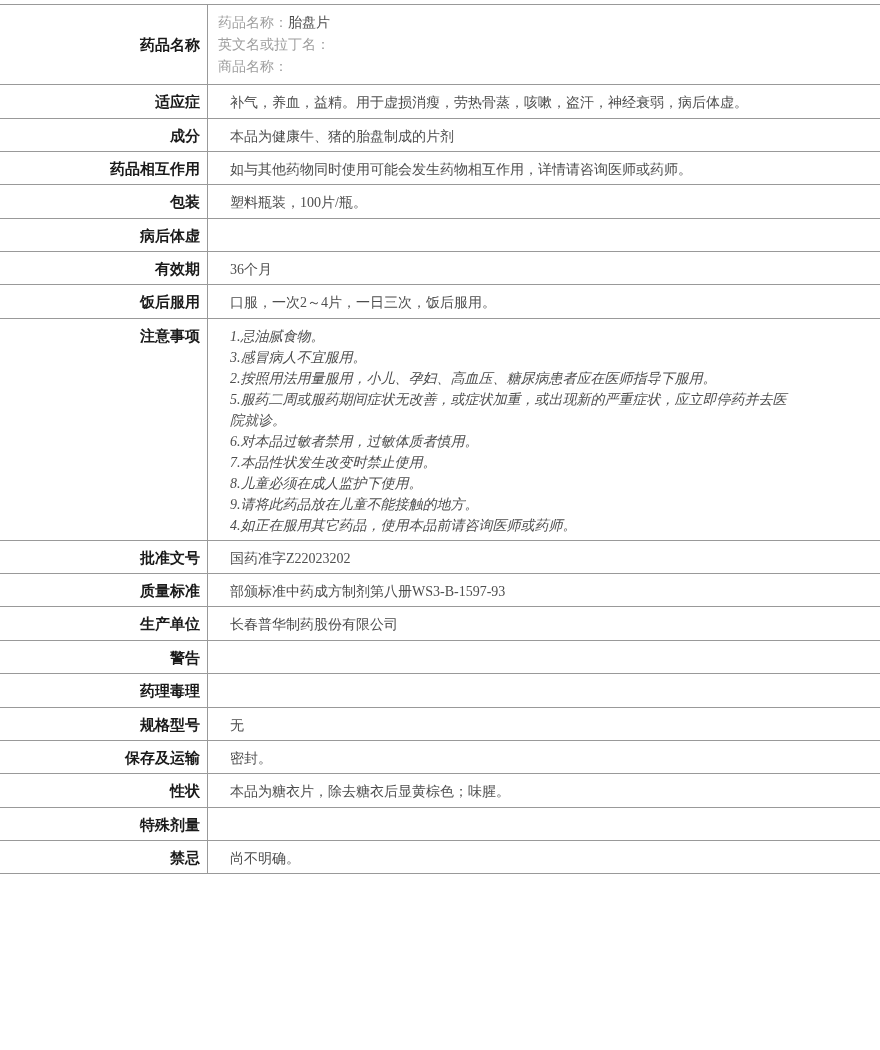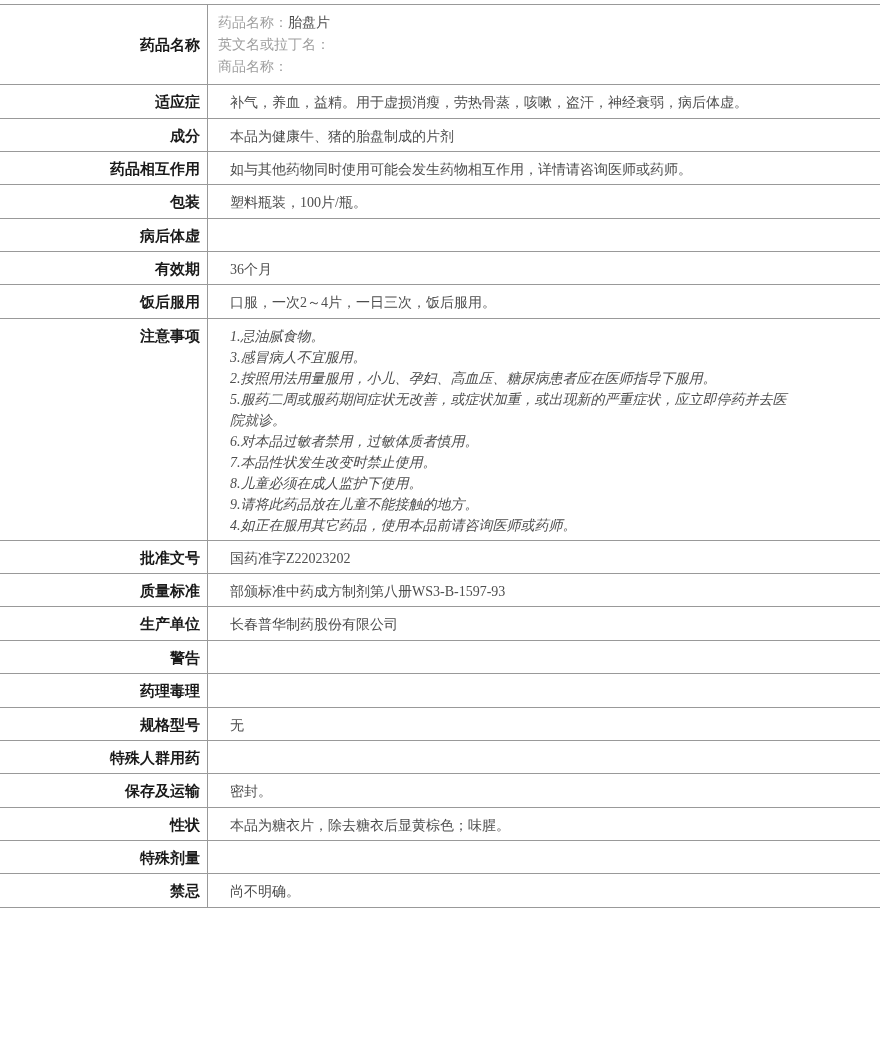--- a/index.html
+++ b/index.html
@@ -159,24 +159,20 @@
   <div class="row">
     <div class="cell-label">药理毒理</div>
     <div class="cell-value"></div>
   </div>
 
   <div class="row">
     <div class="cell-label">规格型号</div>
     <div class="cell-value">无</div>
   </div>
 
-  <div class="row">
-    <div class="cell-label">特殊人群用药</div>
-    <div class="cell-value"></div>
-  </div>
 
   <div class="row">
     <div class="cell-label">保存及运输</div>
     <div class="cell-value">密封。</div>
   </div>
 
   <div class="row">
     <div class="cell-label">性状</div>
     <div class="cell-value">本品为糖衣片，除去糖衣后显黄棕色；味腥。</div>
   </div>

